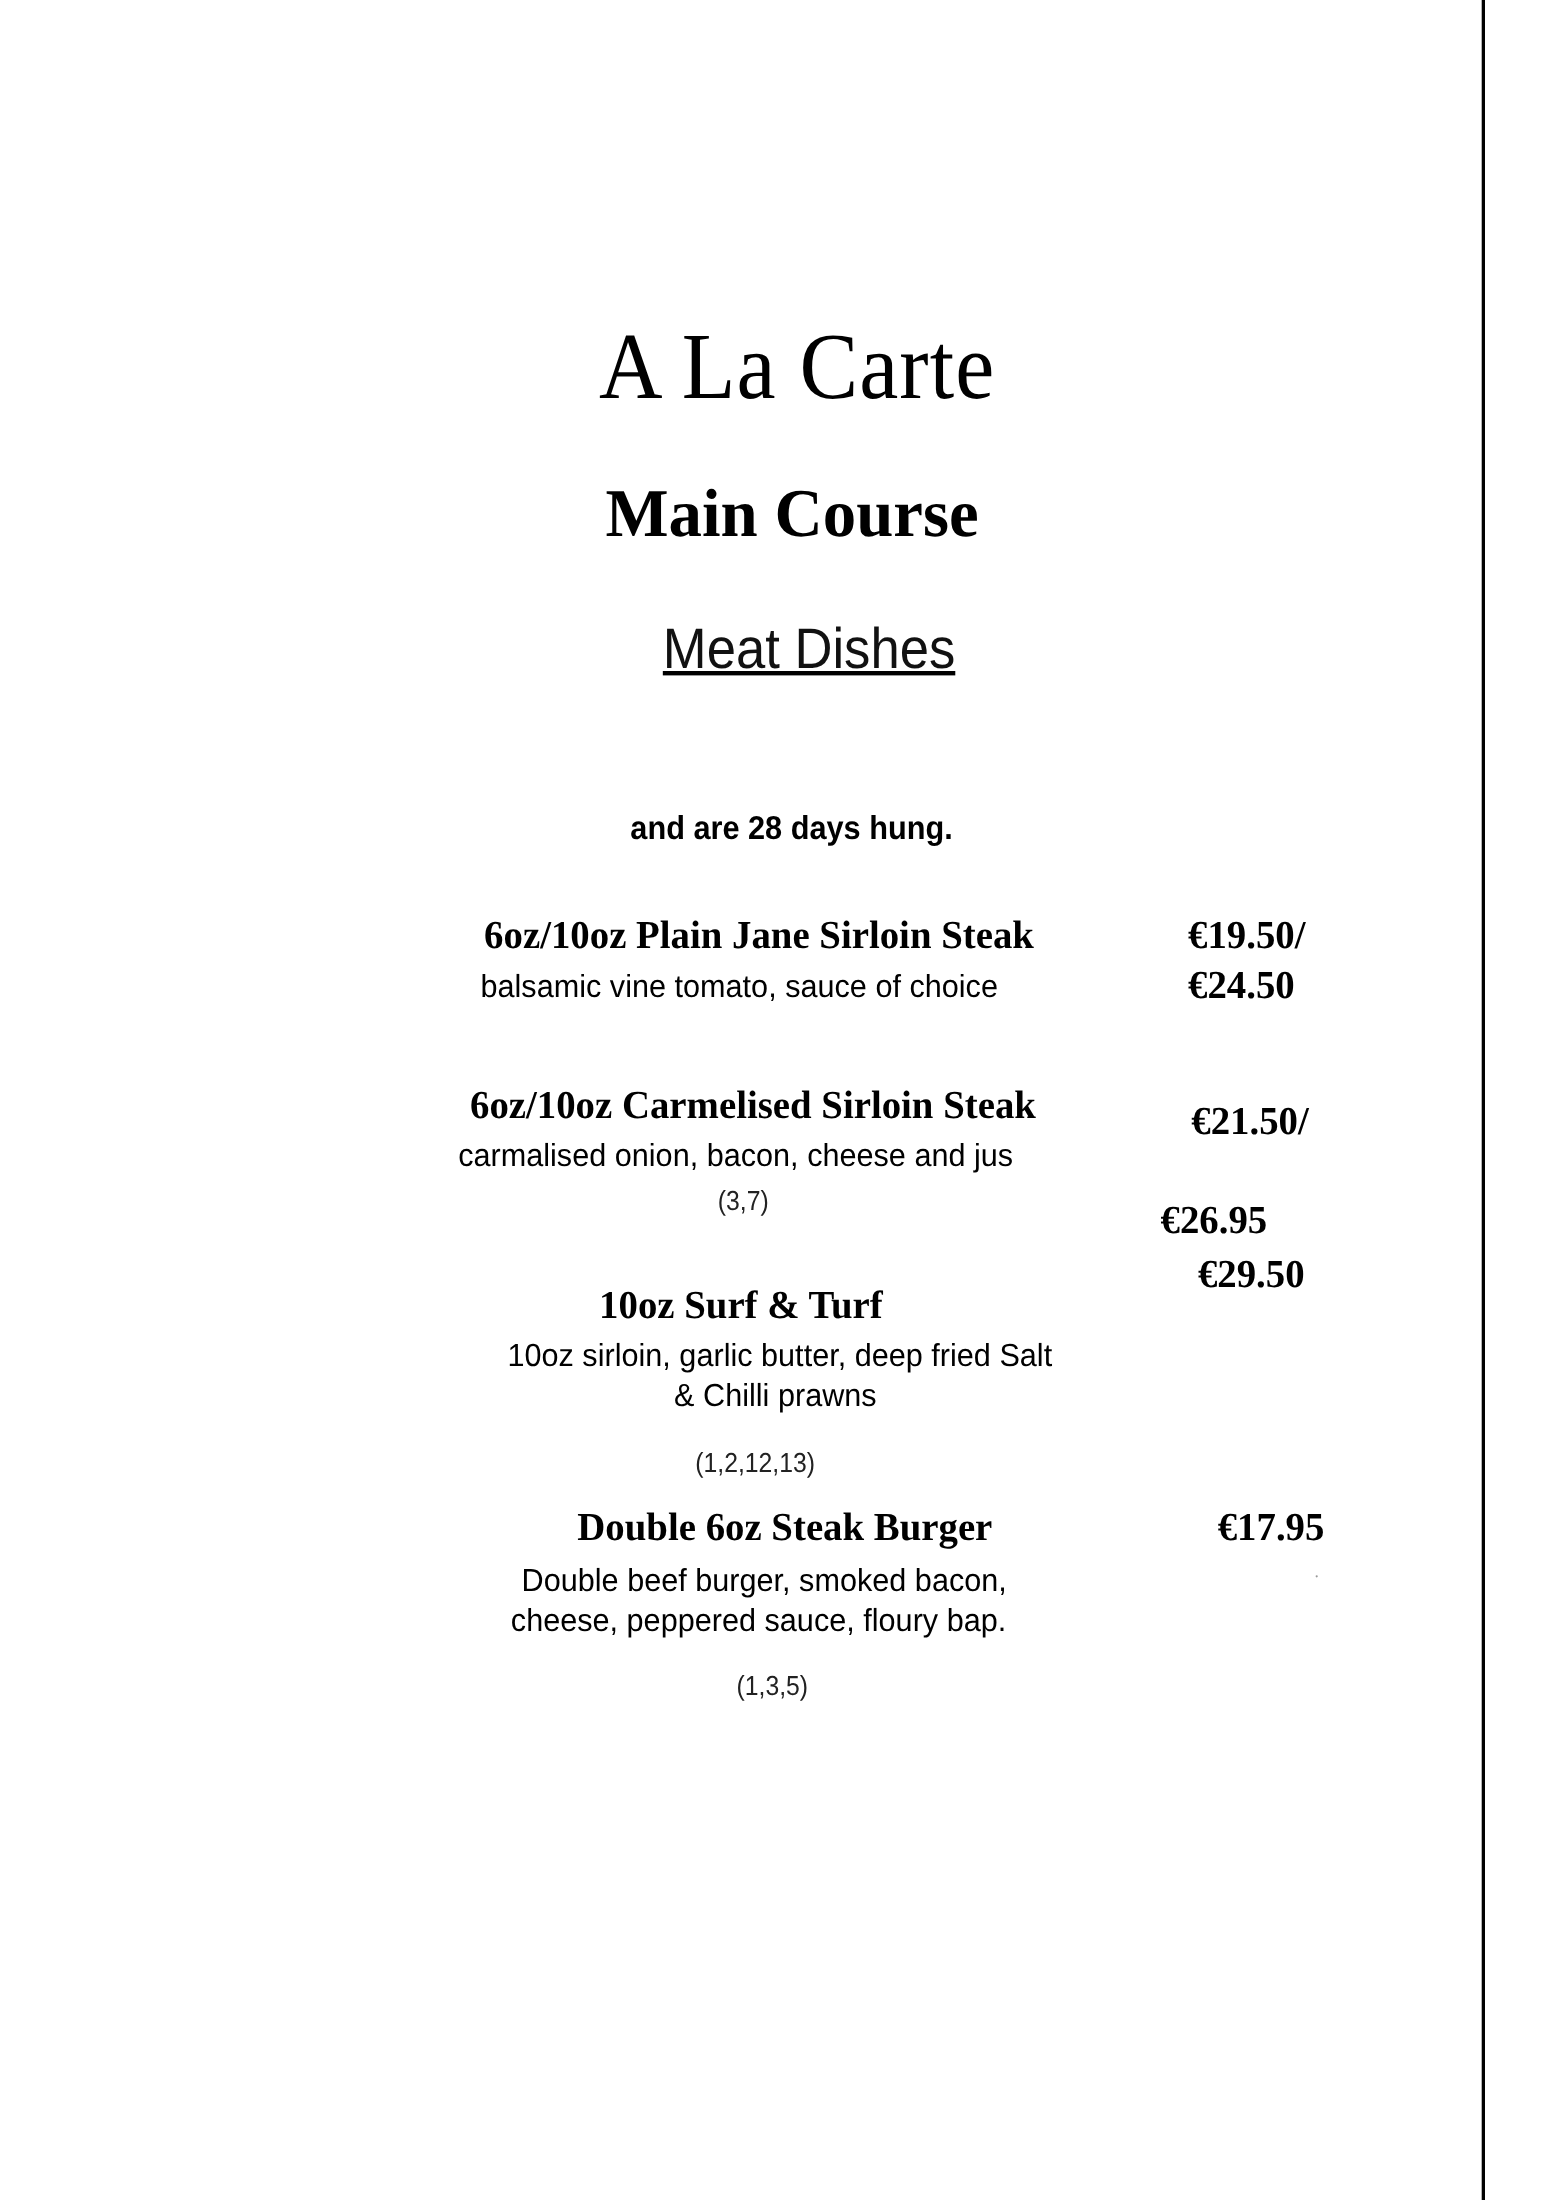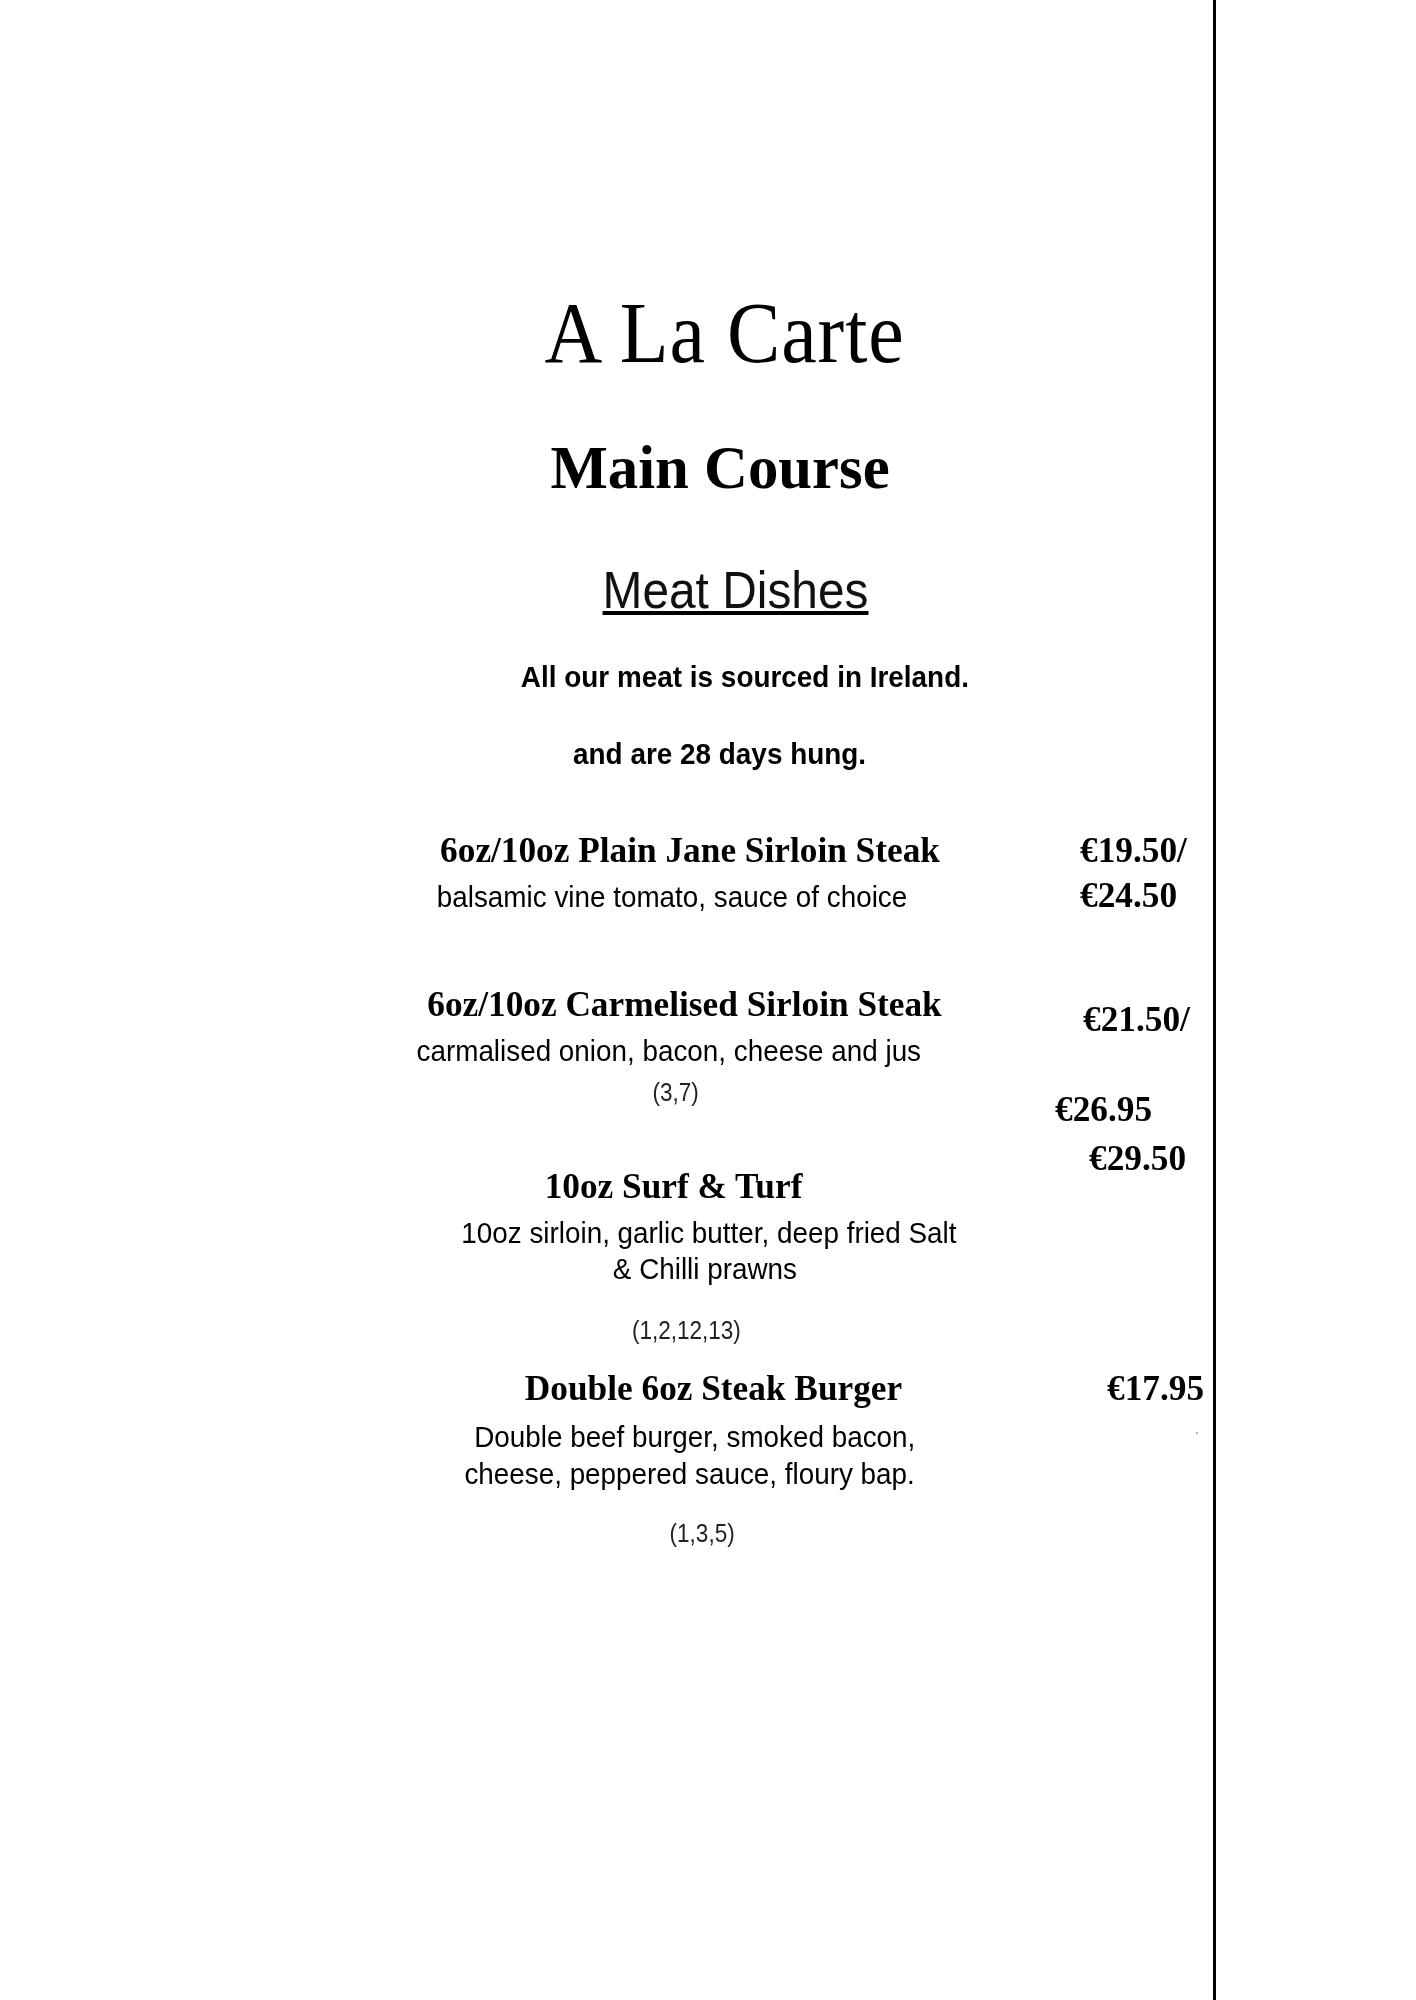--- a/index.html
+++ b/index.html
@@ -10,21 +10,21 @@
   body {
     width: 1416px;
     height: 2000px;
     position: relative;
     overflow: hidden;
     color: #000000;
   }
   .page {
     position: absolute;
     left: 0; top: 0;
-    width: 1216px; height: 2000px;
+    width: 1350px; height: 2000px;
     background: #ffffff;
   }
   .right-border {
     position: absolute;
     top: 0;
     right: 0;
     width: 3px;
     height: 2000px;
     background: #000000;
   }
@@ -108,23 +108,20 @@
   </div>
 
   <div class="line c h-main" style="left:520px; top:446px; width:400px; height:52px;">
     <span style="transform:scaleX(0.98); transform-origin:center bottom;">Main Course </span>
   </div>
 
   <div class="line c h-sub" style="left:540px; top:566px; width:390px; height:50px;">
     <span style="transform:scaleX(0.92); transform-origin:center bottom; font-weight:300; color:#111;">Meat Dishes </span>
   </div>
 
-  <div class="line c intro" style="left:300px; top:660px; width:890px; height:32px;">
-    <span style="transform:scaleX(0.93); transform-origin:center bottom;">All our meat is sourced in Ireland.</span>
-  </div>
   <div class="line c intro" style="left:400px; top:737px; width:640px; height:32px;">
     <span style="transform:scaleX(0.93); transform-origin:center bottom;">and are 28 days hung.</span>
   </div>
 
   <div>
     <div class="line c item-name" style="left:360px; top:832px; width:660px; height:36px;">
       <span style="transform:scaleX(0.98); transform-origin:center bottom;">6oz/10oz Plain Jane Sirloin Steak</span>
     </div>
     <div class="line l item-price" style="left:1080px; top:832px; width:150px; height:36px;">
       <span style="transform:scaleX(0.98); transform-origin:left bottom;">€19.50/</span>

